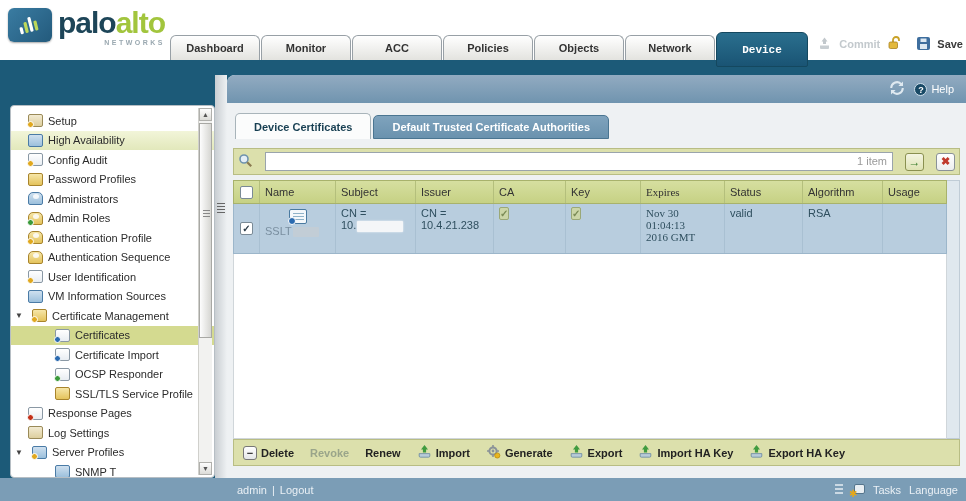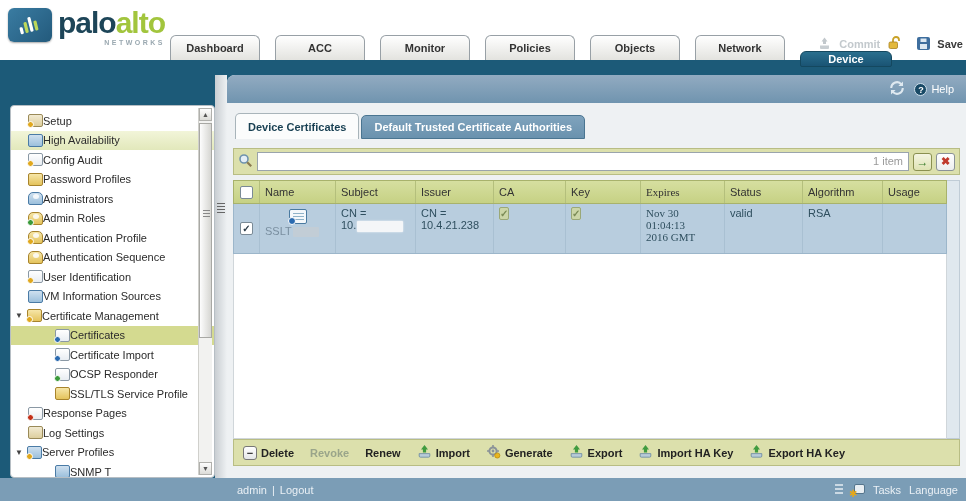--- a/index.html
+++ b/index.html
@@ -8,31 +8,31 @@
   .app { position:relative; width:966px; height:501px; background:#1c5a78; }
 
   
   .header { position:absolute; top:0; left:0; right:0; height:60px; background:#fff; }
   .logo { position:absolute; left:8px; top:8px; display:flex; align-items:flex-start; gap:6px; }
   .logo-badge { width:44px; height:34px; border-radius:6px; background:linear-gradient(135deg,#3a7ca2,#235a7c); display:flex; align-items:center; justify-content:center; box-shadow:0 1px 2px rgba(0,0,0,.35); }
   .logo-text { line-height:30px; font-weight:bold; font-size:30px; letter-spacing:-1px; }
   .logo-palo { color:#1d4558; }
   .logo-alto { color:#a2c53d; }
   .logo-networks { font-size:7px; font-weight:bold; color:#9aa8b0; letter-spacing:2.5px; text-align:right; margin-top:1px; }
-  .nav-tabs { position:absolute; left:170px; bottom:0; display:flex; align-items:flex-end; gap:15px; }
+  .nav-tabs { position:absolute; left:170px; bottom:0; display:flex; align-items:flex-end; gap:1px; }
   .nav-tab { width:90px; height:25px; display:flex; align-items:center; justify-content:center; font-weight:bold; color:#333; background:linear-gradient(#ffffff,#e3e3df); border:1px solid #98a0a6; border-bottom:none; border-radius:6px 6px 0 0; cursor:pointer; }
-  .nav-tab.active { width:92px; height:16px; margin-bottom:-7px; background:linear-gradient(#2a6f8e,#1a5474); color:#fff; border:1px solid #14485f; border-radius:6px 6px 2px 2px; position:relative; z-index:3; }
+  .nav-tab.active { width:92px; height:35px; margin-bottom:-7px; background:linear-gradient(#2a6f8e,#1a5474); color:#fff; border:1px solid #14485f; border-radius:6px 6px 2px 2px; position:relative; z-index:3;font-family:Liberation Mono, monospace; }
   .hdr-actions { position:absolute; right:3px; bottom:8px; display:flex; align-items:center; gap:7px; }
   .commit-label { color:#c3c9cd; font-weight:bold; }
   .save-label { color:#3a3a3a; font-weight:bold; }
 
   
   .sidebar { position:absolute; left:10px; top:105px; bottom:23px; width:205px; background:#fff; border:1px solid #b6bec4; border-radius:4px; overflow:hidden; }
   .sb-list { padding-top:5px; }
-  .sb-item { height:19.5px; display:flex; align-items:center; padding-left:17px; cursor:pointer; white-space:nowrap; }
+  .sb-item { height:19.5px; display:flex; align-items:center; padding-left:17px; gap:5px; cursor:pointer; white-space:nowrap; }
   .sb-item.parent { padding-left:4px; }
   .sb-item.child { padding-left:44px; }
   .sb-item.hl { background:linear-gradient(#f2f5d9,#e2e8bb); }
   .sb-item.sel { background:#d4da90; }
   .tri { width:12px; font-size:8px; color:#444; flex:none; }
   .sb-label { color:#2b2b2b; }
   .sbi { width:15px; height:13px; border:1px solid #6c88a0; border-radius:2px; background:linear-gradient(#eef4f9,#cfdde8); position:relative; flex:none; }
   .sbi::after { content:""; position:absolute; width:5px; height:5px; border-radius:50%; left:-2px; bottom:-2px; background:#2a6ab0; border:1px solid #fff; }
   .sbi.gold { background:linear-gradient(#f6e6a8,#e4c35c); border-color:#a8842c; }
   .sbi.tan { background:linear-gradient(#f2ead2,#ddcf9e); border-color:#9a8a58; }
@@ -53,25 +53,25 @@
   .splitter-grip { position:absolute; left:2px; top:128px; width:8px; height:10px; background:repeating-linear-gradient(#666 0 1px,transparent 1px 3px); }
 
   
   .content { position:absolute; left:227px; top:75px; right:0; bottom:23px; background:#eef1f3; border-radius:8px 0 0 0; overflow:hidden; }
   .band { height:28px; background:linear-gradient(#92abc1,#7094af); display:flex; align-items:center; justify-content:flex-end; gap:9px; padding-right:12px; }
   .help-wrap { display:flex; align-items:center; gap:4px; color:#fff; cursor:pointer; }
   .help-q { width:13px; height:13px; border-radius:50%; background:#194a66; border:1px solid #cfe0ec; color:#fff; font-size:9px; font-weight:bold; text-align:center; line-height:12px; }
   .cbody { position:absolute; top:28px; left:0; right:0; bottom:0; display:flex; flex-direction:column; padding:10px 6px 0 6px; }
 
   .subtabs { display:flex; align-items:flex-end; gap:2px; height:26px; margin-left:2px; }
-  .subtab { height:24px; padding:0 12px; display:flex; align-items:center; font-weight:bold; border-radius:5px 5px 0 0; cursor:pointer; }
+  .subtab { height:24px; padding:0 18px; display:flex; align-items:center; font-weight:bold; border-radius:5px 5px 0 0; cursor:pointer; }
   .subtab.active { background:#fbfcfc; border:1px solid #a8b4ba; border-bottom:none; color:#173f52; height:26px; }
   .subtab.inactive { background:linear-gradient(#7fa3bd,#6a92ae); border:1px solid #4a7591; color:#fff; }
 
-  .searchbar { margin-top:9px; height:27px; background:#dce0ac; border:1px solid #b8bd84; display:flex; align-items:center; gap:4px; padding:0 4px; }
+  .searchbar { margin-top:9px; height:27px; background:#dce0ac; border:1px solid #b8bd84; display:flex; align-items:center; gap:12px; padding:0 4px; }
   .search-field { position:relative; flex:1; height:19px; }
   .search-field input { width:100%; height:19px; border:1px solid #9aa4ac; font-size:11px; padding:0 40px 0 4px; font-family:"Liberation Sans",sans-serif; }
   .search-count { position:absolute; right:6px; top:3px; color:#9a9a9a; }
   .sq-btn { width:19px; height:18px; border-radius:3px; display:flex; align-items:center; justify-content:center; cursor:pointer; font-weight:bold; }
   .go-btn { background:linear-gradient(#f4f5e2,#dfe3b4); border:1px solid #8a9050; color:#3a7d2c; font-size:12px; }
   .x-btn { background:linear-gradient(#ffffff,#eceeee); border:1px solid #8a9298; color:#c0392b; font-size:11px; }
 
   .tablewrap { flex:1; display:flex; margin-top:5px; min-height:0; }
   .tbl { flex:1; display:flex; flex-direction:column; min-width:0;justify-content:flex-end; }
   .thead { height:24px; background:linear-gradient(#d6dfa0,#c6d184); border:1px solid #a8b26c; display:flex; align-items:center; color:#333; }
@@ -127,22 +127,22 @@
           </svg>
       </span>
       <span>
         <span class="logo-text"><span class="logo-palo">palo</span><span class="logo-alto">alto</span></span>
         <div class="logo-networks">NETWORKS</div>
       </span>
     </div>
 
     <div class="nav-tabs">
       <div class="nav-tab">Dashboard</div>
+      <div class="nav-tab">Monitor</div>
       <div class="nav-tab">ACC</div>
-      <div class="nav-tab">Monitor</div>
       <div class="nav-tab">Policies</div>
       <div class="nav-tab">Objects</div>
       <div class="nav-tab">Network</div>
       <div class="nav-tab active">Device</div>
     </div>
 
     <div class="hdr-actions">
       <span>
         <svg width="15" height="13" viewBox="0 0 15 13">
             <path d="M7.5 0.5 L10.5 4.5 H9 V7 H6 V4.5 H4.5 Z" fill="#c2c8cc"></path>

